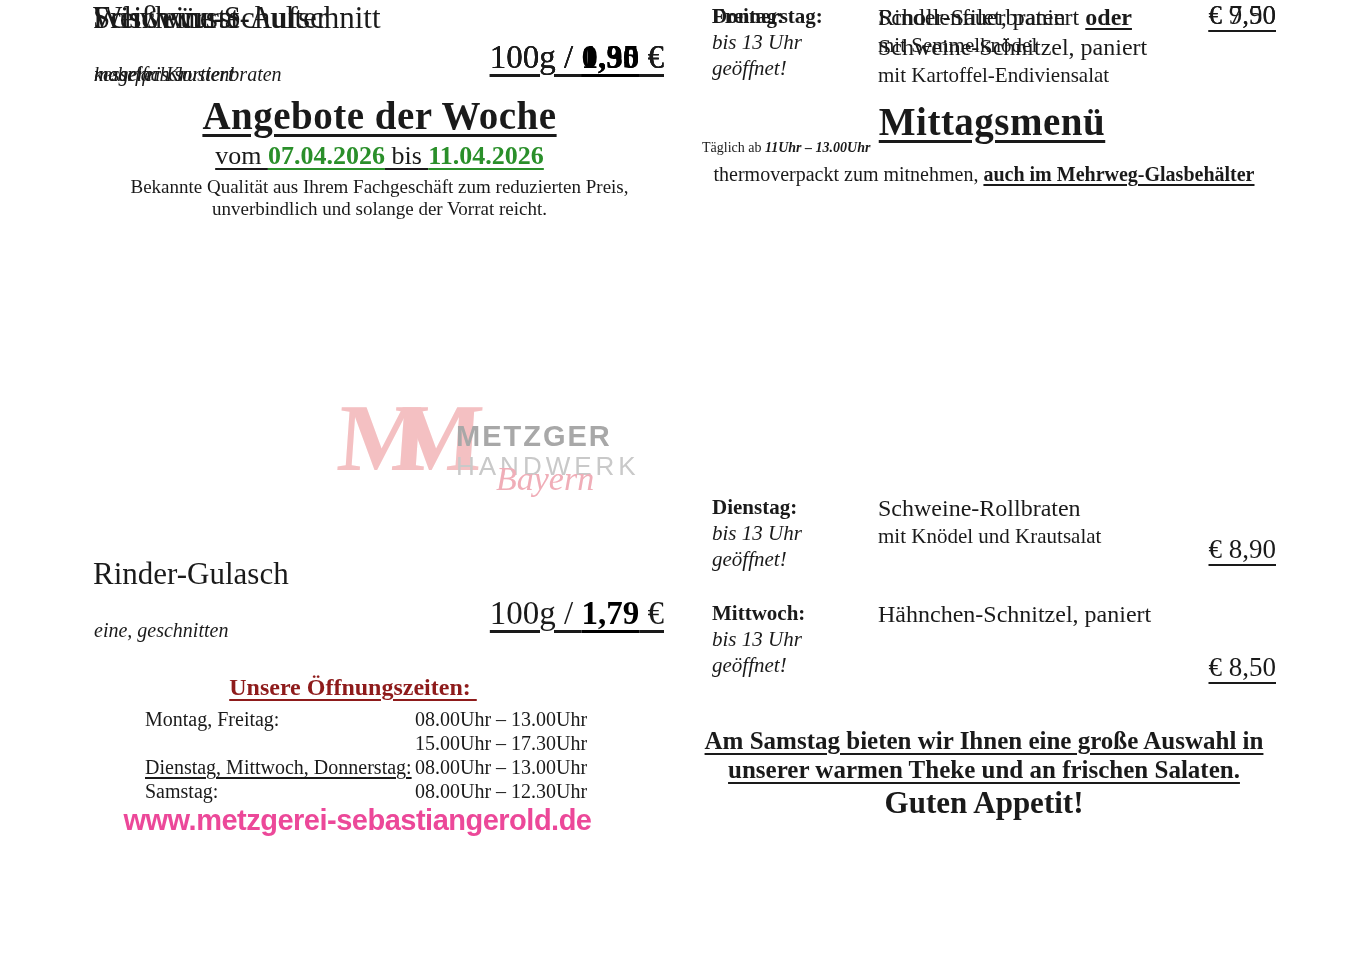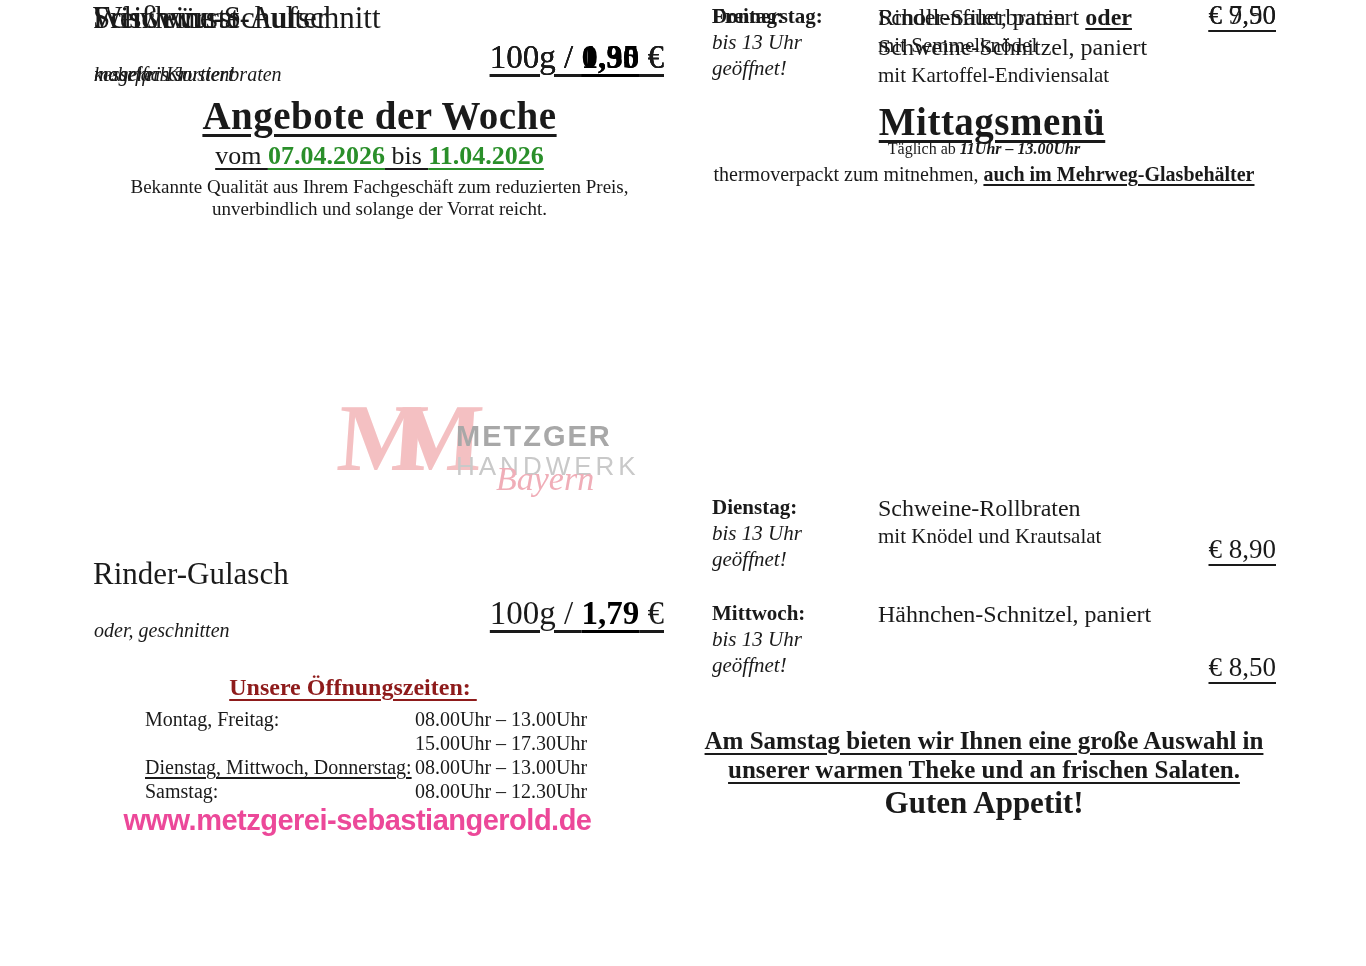--- a/index.html
+++ b/index.html
@@ -49,21 +49,21 @@
   .hlabel.u{text-underline-offset:3px;}
   .htime{position:absolute;left:322px;top:0;}
   .website{position:absolute;top:804px;left:19px;width:491px;text-align:center;
     font-family:"Liberation Sans",sans-serif;font-weight:bold;font-size:29px;letter-spacing:-0.5px;color:#ec4899;}
 
   
   .right-col{position:absolute;left:690px;top:0;width:588px;height:966px;}
   .menu-title{position:absolute;top:91px;left:0;width:100%;margin:8px;text-align:center;
     font-size:39px;font-weight:bold;letter-spacing:.5px;
     text-decoration:underline;text-decoration-thickness:3px;text-underline-offset:5px;}
-  .r-sub1{position:absolute;top:140px;left:0;width:100%;text-align:center;font-size:16px;}
+  .r-sub1{position:absolute;top:140px;left:12px;width:100%;text-align:left;font-size:14px;}
   .r-sub1 .em{font-weight:bold;font-style:italic;}
   .r-sub2{position:absolute;top:163px;left:0;width:100%;text-align:center;font-size:20px;}
   .r-sub2 .em{font-weight:bold;text-decoration:underline;text-underline-offset:3px;text-align:right;}
 
   .menu-row{position:absolute;left:0;width:100%;}
   .menu-row:nth-of-type(1){top:264px;}
   .menu-row:nth-of-type(2){top:376px;}
   .menu-row:nth-of-type(3){top:491px;}
   .menu-row:nth-of-type(4){top:597px;}
   .m-day{position:absolute;left:22px;top:4px;width:160px;}
@@ -104,21 +104,21 @@
     <h1 class="offers-title">Angebote der Woche</h1>
 
     <div class="date-line"><span class="u">vom </span><span class="u green">07.04.2026</span><span class="u"> bis </span><span class="u green">11.04.2026</span></div>
 
     <div class="sub-line sub1">Bekannte Qualität aus Ihrem Fachgeschäft zum reduzierten Preis,</div>
     <div class="sub-line sub2">unverbindlich und solange der Vorrat reicht.</div>
 
     <div class="offer-item">
       <div class="offer-name">Rinder-Gulasch</div>
       <div class="offer-price"><span>100g / </span><span class="price-val">1,79</span><span> €</span></div>
-      <div class="offer-desc">oder, geschnitten</div>
+      <div class="offer-desc">eine, geschnitten</div>
     </div>
 
     <div class="offer-item">
       <div class="offer-name">Schweine-Schulter</div>
       <div class="offer-price"><span>100g / </span><span class="price-val">0,95</span><span> €</span></div>
       <div class="offer-desc">magerer Krustenbraten</div>
     </div>
 
     <div class="offer-item">
       <div class="offer-name">Frischwurst-Aufschnitt</div>

